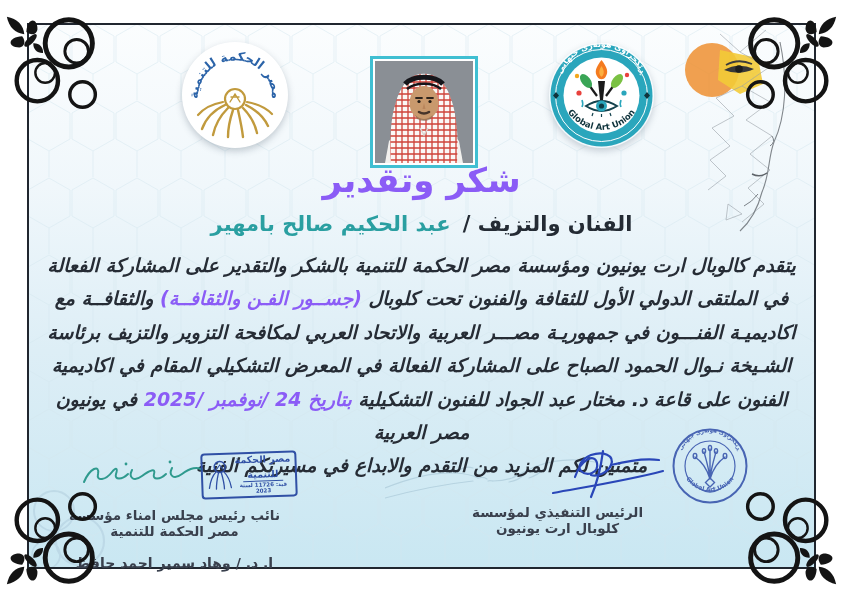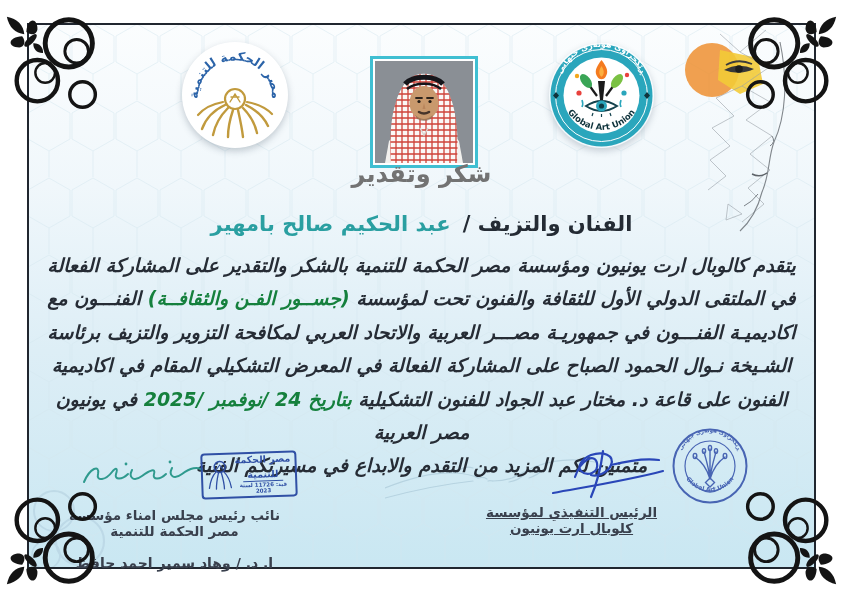--- a/index.html
+++ b/index.html
@@ -23,42 +23,42 @@
 
   
   .logo-hekma{position:absolute;left:182px;top:42px;width:106px;height:106px;border-radius:50%;
     background:#fff;box-shadow:0 3px 7px rgba(40,60,80,.25);z-index:6;}
   .photo{position:absolute;left:370px;top:56px;border:3px solid #40bfd2;background:#fff;padding:2px;
     z-index:6;line-height:0;}
   .logo-gau{position:absolute;left:549px;top:43px;width:105px;height:105px;z-index:6;
     border-radius:50%;box-shadow:0 3px 7px rgba(40,60,80,.22);}
 
   
-  .title{position:absolute;left:0;top:160px;width:100%;text-align:center;font-size:24px;
-    font-weight:800;color:#737373;z-index:7;}
+  .title{position:absolute;left:0;top:160px;width:100%;text-align:center;font-size:34px;
+    font-weight:800;color:#8b5cf6;z-index:7;}
   .subtitle{position:absolute;left:0;top:212px;width:100%;text-align:center;font-size:21px;
     font-weight:700;color:#242b34;direction:rtl;z-index:7;}
   .subtitle .name{color:#2a9fa1;padding-right:5px;margin-top:20px;}
   .body-text{position:absolute;left:38px;top:249px;width:767px;text-align:center;direction:rtl;
     color:#262c35;z-index:7;font-weight:700;}
   .body-text p{margin:0;font-size:19px;line-height:33.4px;font-style:italic;}
-  .teal{color:#15803d;margin-top:24px;}
+  .teal{color:#8b5cf6;margin-top:24px;}
 
   
   .sig-left{position:absolute;left:78px;top:450px;z-index:7;}
   .stamp-hekma{position:absolute;left:201px;top:452px;width:96px;height:46px;z-index:7;
     border:2px solid #3050a5;border-radius:4px;transform:rotate(-2deg);display:flex;
     align-items:center;box-sizing:border-box;padding:2px 3px;color:#3050a5;}
   .stamp-hekma .txt{flex:1;text-align:center;direction:rtl;line-height:1.05;}
   .stamp-hekma .l1,.stamp-hekma .l2{font-size:9.5px;font-weight:800;}
   .stamp-hekma .l2{border-bottom:1px solid #3050a5;display:inline-block;padding:0 4px 1px;}
   .stamp-hekma .l3{font-size:5.5px;font-weight:700;margin-top:1px;}
   .cap{position:absolute;text-align:center;direction:rtl;color:#39404d;font-weight:700;z-index:7;}
   .cap-left{left:52px;top:507px;width:245px;}
-  .cap-right{left:474px;top:504px;width:195px;text-decoration:underline;}
+  .cap-right{left:460px;top:504px;width:195px;}
   .cap .role{font-size:13.5px;}
   .cap .name{font-size:14px;margin-top:16px;}
   .sig-right{position:absolute;left:545px;top:443px;z-index:7;}
   .stamp-gau{position:absolute;left:671px;top:427px;width:78px;height:78px;z-index:7;opacity:.9;}
 </style>
 </head>
 <body>
 
 <div class="page">
 
@@ -270,21 +270,21 @@
 
   <div class="title">شكر وتقدير</div>
   <div class="subtitle">
     <span>الفنان والتزيف /</span>
     <span class="name">عبد الحكيم صالح بامهير</span>
   </div>
 
   <div class="body-text">
     <p>يتقدم كالوبال ارت يونيون ومؤسسة مصر الحكمة للتنمية بالشكر والتقدير على المشاركة الفعالة</p>
     <p>
-      <span>في الملتقى الدولي الأول للثقافة والفنون تحت لمؤسسة </span><span class="teal">(جســور الفـن والثقافــة)</span><span> الفنـــون مع</span>
+      <span>في الملتقى الدولي الأول للثقافة والفنون تحت كلوبال </span><span class="teal">(جســور الفـن والثقافــة)</span><span> والثقافــة مع</span>
     </p>
     <p>اكاديميـة الفنـــون في جمهوريـة مصـــر العربية والاتحاد العربي لمكافحة التزوير والتزيف برئاسة</p>
     <p>الشـيخة نـوال الحمود الصباح على المشاركة الفعالة في المعرض التشكيلي المقام في اكاديمية</p>
     <p>
       <span>الفنون على قاعة د. مختار عبد الجواد للفنون التشكيلية </span><span class="teal">بتاريخ 24 /نوفمبر /2025</span><span> في يونيون مصر العربية</span>
     </p>
     <p>متمنين لكم المزيد من التقدم والابداع في مسيرتكم الفنية</p>
   </div>
 
   <svg class="sig-left" width="132" height="46" viewBox="0 0 132 46">

